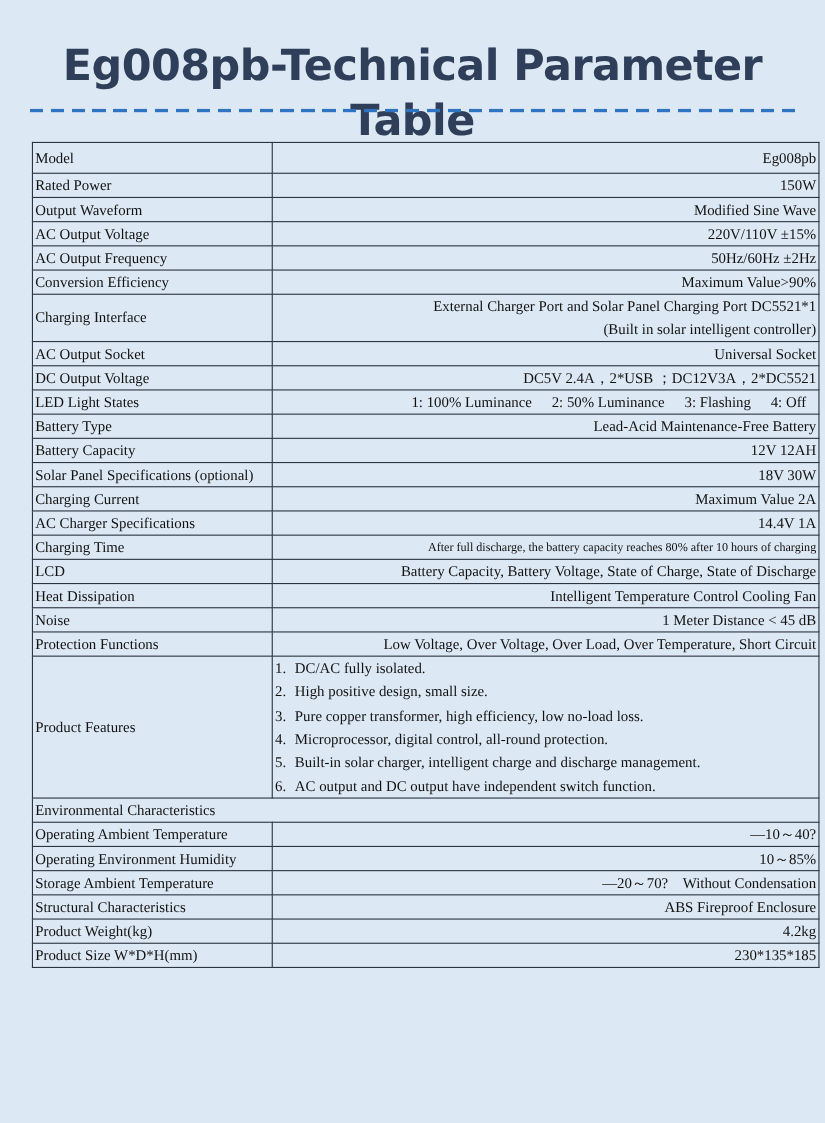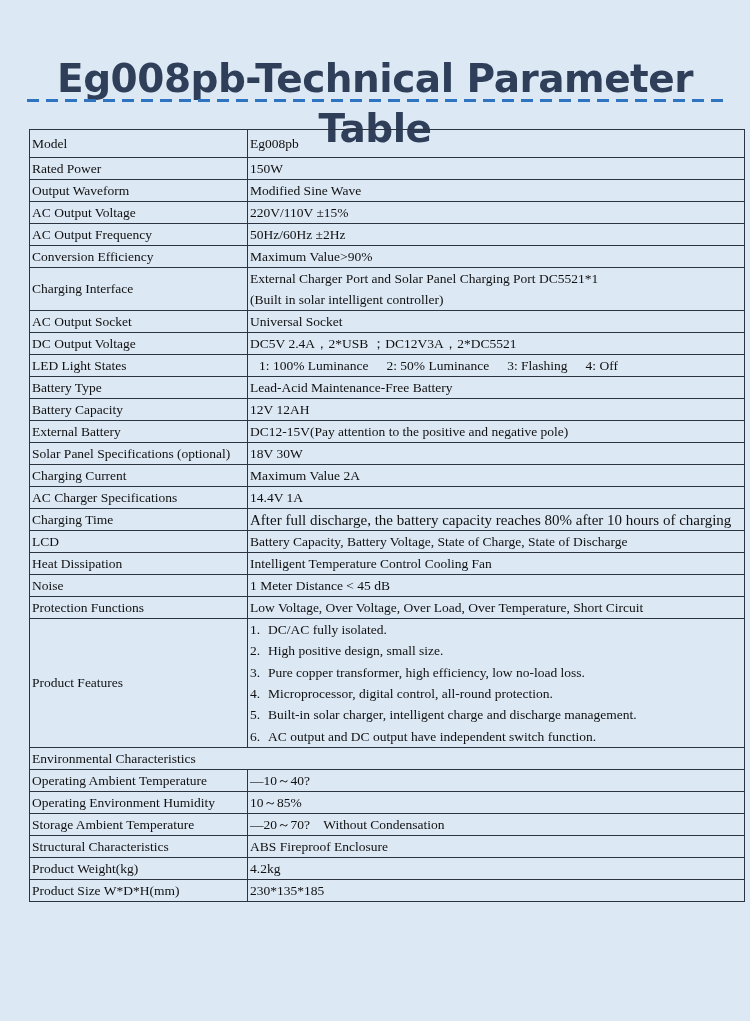--- a/index.html
+++ b/index.html
@@ -20,21 +20,20 @@
       left: 0;
       top: 36px;
       width: 750px;
       text-align: center;
       font-family: "DejaVu Sans", "Liberation Sans", sans-serif;
       font-weight: bold;
       font-size: 39px;
       letter-spacing: -0.5px;
       color: #2f3f5a;
       line-height: 50px;
-      margin-top: 18px;
     }
     .dash {
       position: absolute;
       left: 27px;
       top: 99px;
       width: 700px;
       height: 3px;
       background-image: repeating-linear-gradient(to right, #2f74c0 0, #2f74c0 12px, transparent 12px, transparent 19px);
     }
     table.spec {
@@ -56,21 +55,21 @@
       overflow: hidden;
     }
     table.spec tr:first-child td {
       height: 27px;
     }
     td.label {
       width: 213px;
       text-align: left;
     }
     td.value {
-      text-align: left;
+      text-align: right;
       padding: 0;
     }
     tr.tall td {
       height: 42px;
     }
     tr.features td {
       height: 128px;
     }
     td.features-list {
       text-align: left;
@@ -146,38 +145,34 @@
     </tr>
     <tr>
       <td class="label">Battery Type</td>
       <td class="value">Lead-Acid Maintenance-Free Battery</td>
     </tr>
     <tr>
       <td class="label">Battery Capacity</td>
       <td class="value">12V 12AH</td>
     </tr>
     <tr>
-      <td class="label">External Battery</td>
-      <td class="value">DC12-15V(Pay attention to the positive and negative pole)</td>
-    </tr>
-    <tr>
       <td class="label">Solar Panel Specifications (optional)</td>
       <td class="value">18V 30W</td>
     </tr>
     <tr>
       <td class="label">Charging Current</td>
       <td class="value">Maximum Value 2A</td>
     </tr>
     <tr>
       <td class="label">AC Charger Specifications</td>
       <td class="value">14.4V 1A</td>
     </tr>
     <tr>
       <td class="label">Charging Time</td>
-      <td class="value" style="font-size:15px;">After full discharge, the battery capacity reaches 80% after 10 hours of charging</td>
+      <td class="value" style="font-size:11px;">After full discharge, the battery capacity reaches 80% after 10 hours of charging</td>
     </tr>
     <tr>
       <td class="label">LCD</td>
       <td class="value">Battery Capacity, Battery Voltage, State of Charge, State of Discharge</td>
     </tr>
     <tr>
       <td class="label">Heat Dissipation</td>
       <td class="value">Intelligent Temperature Control Cooling Fan</td>
     </tr>
     <tr>

